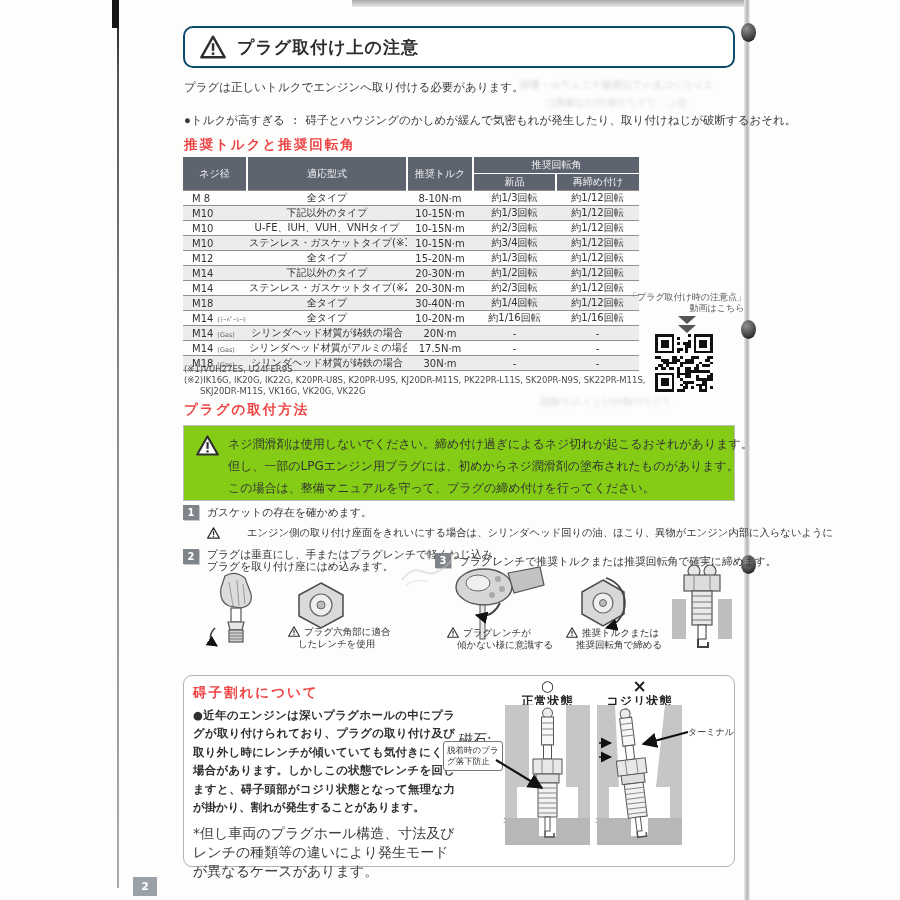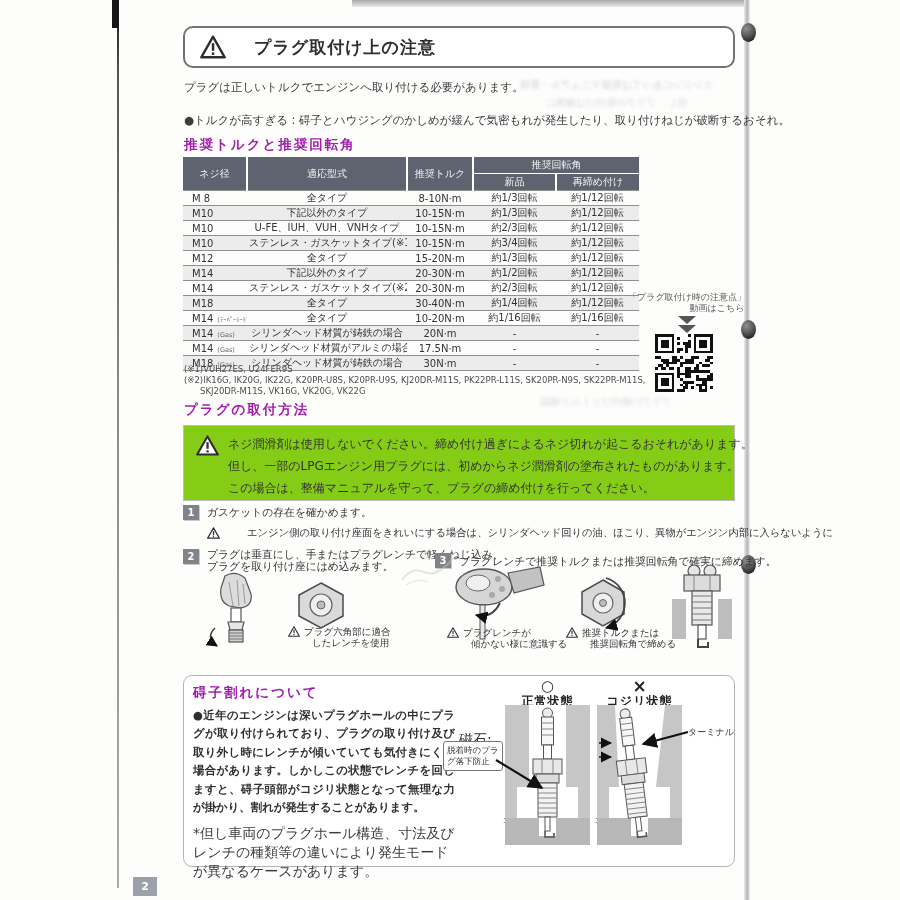--- a/index.html
+++ b/index.html
@@ -14,29 +14,29 @@
   .edge-left-corner{left:112px;top:0;width:7px;height:28px;background:#161616;}
   .edge-top{left:352px;top:0;width:396px;height:7px;
     background:linear-gradient(#a9a9a9,#e8e8e8);}
   .edge-right{left:744px;top:0;width:6px;height:900px;
     background:linear-gradient(to right,#ececec,#b5b5b5 55%,#f1f1f1);}
   .binder-dot{width:15px;height:19px;border-radius:50%;
     background:radial-gradient(circle at 35% 30%,#909090,#4a4a4a 55%,#151515 90%);}
   .ghost{color:#9aa2ae;transform:scaleX(-1);filter:blur(1.4px);font-weight:bold;}
 
   
-  .titlebox{left:183px;top:26px;width:552px;height:42px;border:2px solid #737373;
-    border-radius:10px;background:#fff;display:flex;align-items:center;gap:28px;
+  .titlebox{left:183px;top:26px;width:552px;height:42px;border:2px solid #0c4a6e;
+    border-radius:10px;background:#fff;display:flex;align-items:center;gap:11px;
     padding-left:15px;box-sizing:border-box;}
   .title-text{font-size:17px;font-weight:bold;color:#2d2d2d;letter-spacing:1px;}
 
   
-  .intro-line{font-size:11.5px;color:#3c3c3c;white-space:nowrap;}
-
-  .sec-heading{font-size:13.5px;font-weight:bold;color:#a21caf;letter-spacing:2px;white-space:nowrap;}
+  .intro-line{font-size:11.5px;color:#3c3c3c;white-space:nowrap;font-family:Liberation Mono, monospace;}
+
+  .sec-heading{font-size:13.5px;font-weight:bold;color:#ef4444;letter-spacing:2px;white-space:nowrap;}
 
   
   .torque-table{border-collapse:collapse;table-layout:fixed;width:456px;
     font-size:10px;color:#333;border-bottom:1px solid #8f8f8f;}
   .torque-table th{background:#5d6470;color:#f3f3f3;font-weight:normal;font-size:10px;
     padding:1px 2px;border-right:2px solid #fff;}
   .torque-table th:last-child{border-right:none;}
   .torque-table th.angle{border-bottom:1.5px solid #fff;}
   .torque-table td{border-top:1px solid #8f8f8f;height:14px;text-align:center;
     padding:0 2px;white-space:nowrap;overflow:hidden;}
@@ -57,21 +57,21 @@
   .warn-line{font-size:12px;color:#333;font-weight:500;white-space:nowrap;}
 
   
   .stepnum{width:16px;height:15px;background:#7f848b;color:#fff;font-size:10px;font-weight:bold;
     display:flex;align-items:center;justify-content:center;box-shadow:1px 1px 0 #c9c9c9;}
   .step-text{font-size:10.8px;color:#333;white-space:nowrap;}
   .caution-inline{display:flex;gap:5px;align-items:flex-start;font-size:10.3px;color:#333;white-space:nowrap;}
 
   .caption{font-size:9.5px;color:#333;line-height:1.25;}
   .caption .l1{display:flex;gap:4px;align-items:center;white-space:nowrap;}
-  .caption .l2{margin-left:24px;white-space:nowrap;font-family:Liberation Mono, monospace;}
+  .caption .l2{margin-left:10px;white-space:nowrap;}
 
   
   .bottombox{left:183px;top:675px;width:552px;height:192px;border:1px solid #b3b3b3;
     border-radius:9px;background:#fff;box-sizing:border-box;}
   .ins-body{font-size:11.4px;font-weight:600;color:#2f2f2f;line-height:1.62;text-align:justify;}
   .ins-foot{font-size:14px;color:#3d3d3d;line-height:1.35;}
   .state-mark{font-size:15px;font-weight:bold;color:#222;text-align:center;}
   .state-label{font-size:12px;font-weight:bold;color:#222;text-align:center;letter-spacing:1px;white-space:nowrap;}
   .small-label{font-size:8.5px;color:#333;white-space:nowrap;}
   .magnet-box{border:1px solid #777;border-radius:3px;font-size:8.5px;color:#333;

